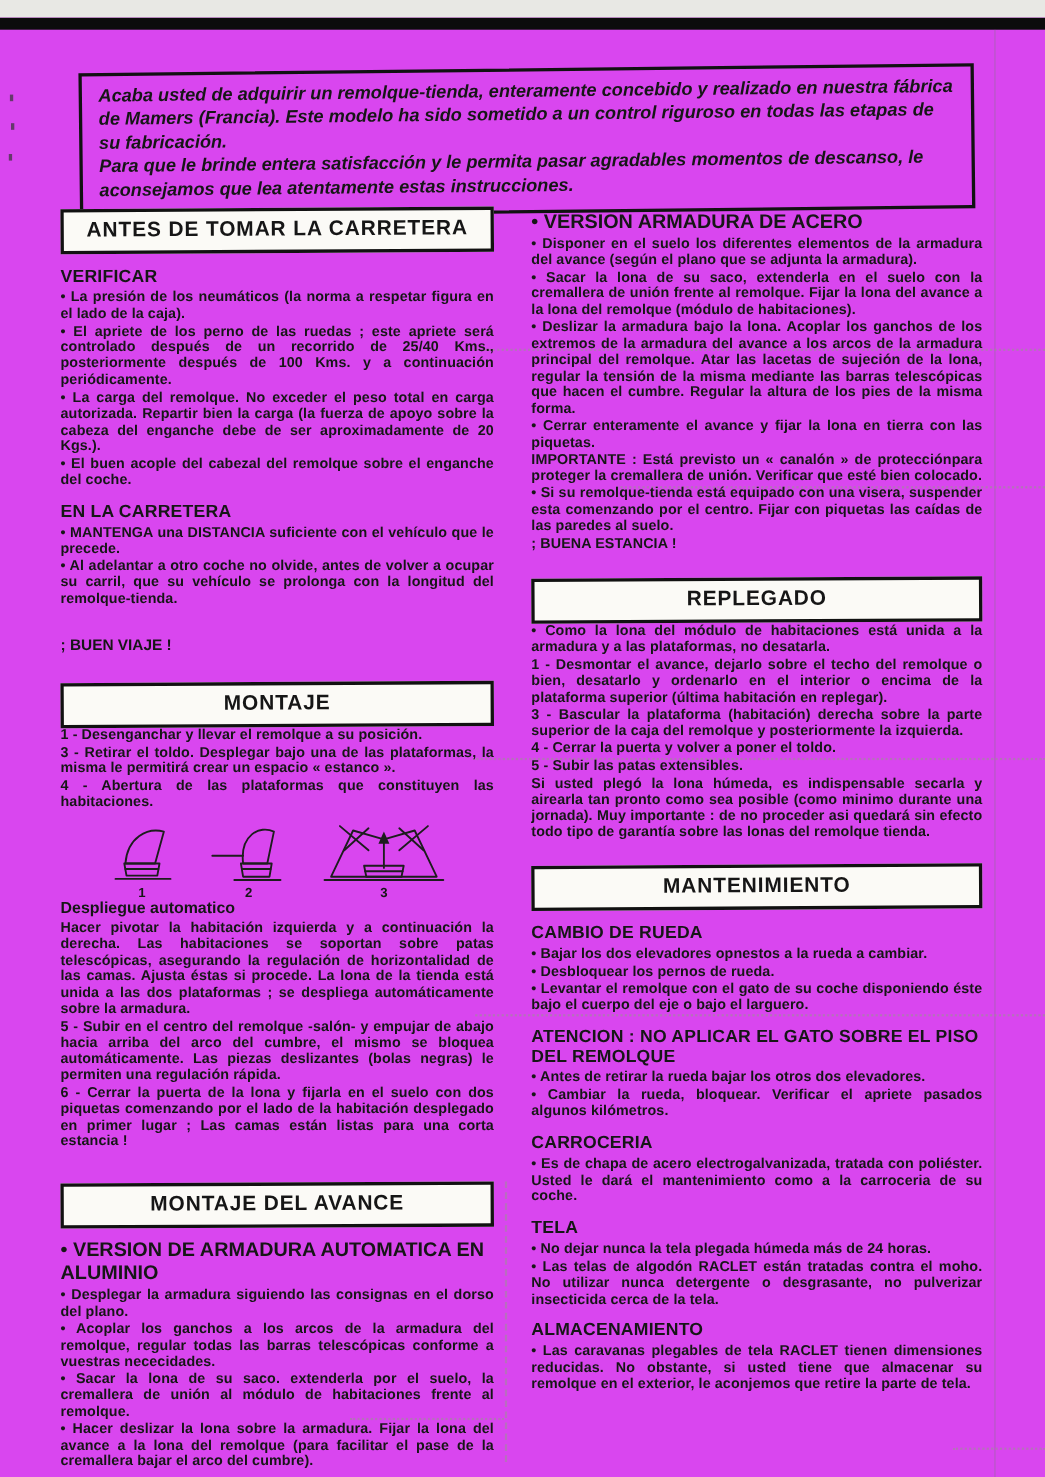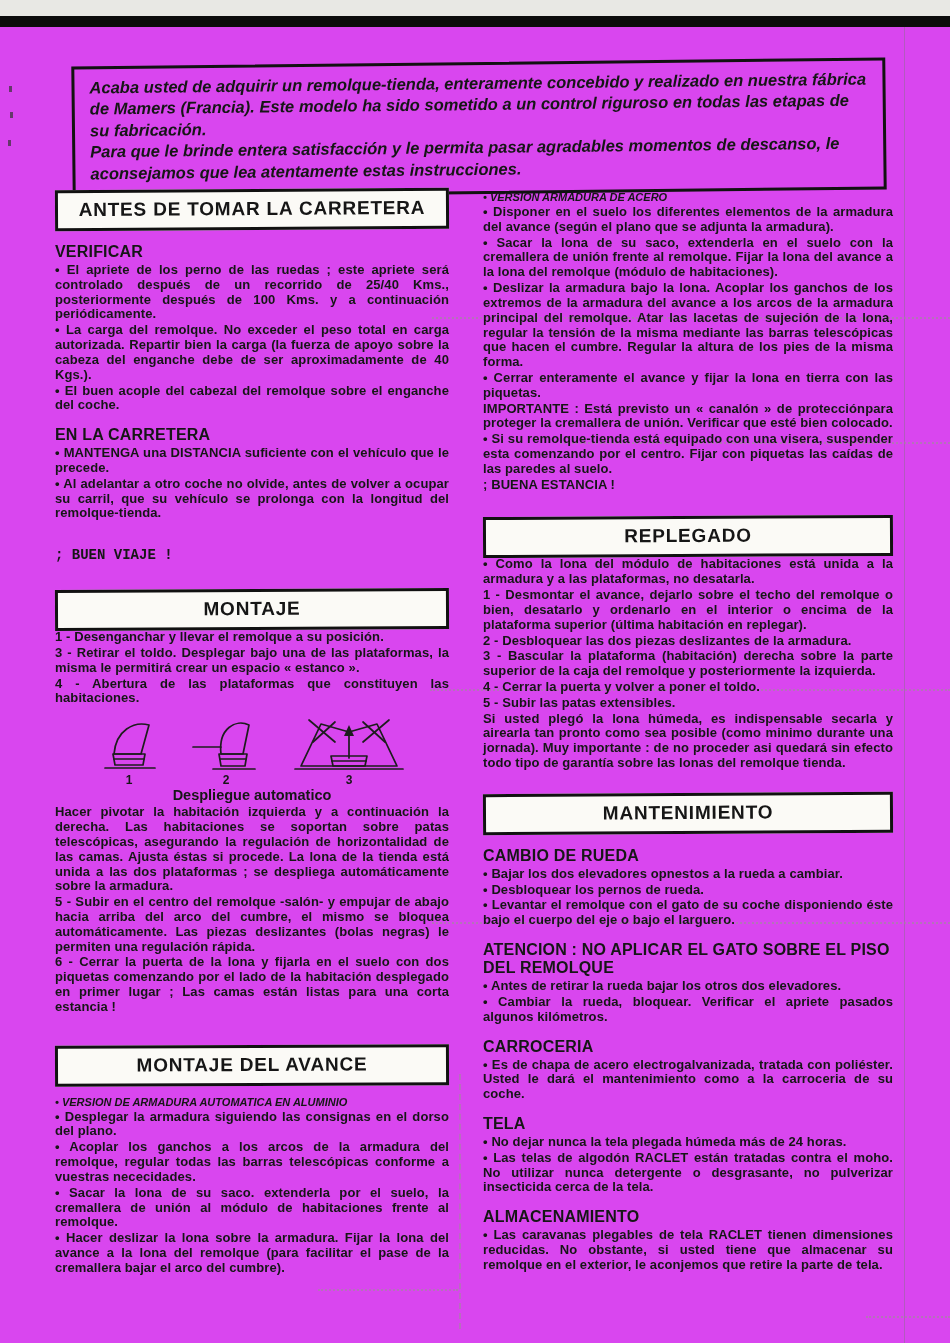--- a/index.html
+++ b/index.html
@@ -22,34 +22,34 @@
 
   .hdr-box{border:3px solid #111;text-align:center;font-weight:800;font-size:19px;
            letter-spacing:.8px;padding:6px 4px 7px;background:#fbfaf6;}
   .r-antes{transform:rotate(-0.35deg);}
   .r-mont{transform:rotate(-0.3deg);margin-top:26px;}
   .r-av{transform:rotate(-0.25deg);margin-top:30px;}
   .r-rep{transform:rotate(-0.3deg);margin-top:24px;}
   .r-man{transform:rotate(-0.35deg);margin-top:22px;}
 
   h3{font-size:16px;font-weight:800;margin:13px 0 2px;letter-spacing:.2px;}
-  .ital-head{font-size:11px;font-weight:800;font-style:italic;margin:10px 0 2px;}
+  .ital-head{font-size:18px;font-weight:800;margin:10px 0 2px;}
   .ital-head::before{content:"\2022  ";}
   p.t,p.b,p.n{font-size:13px;font-weight:700;line-height:1.14;margin:0 0 1px;
               text-align:justify;letter-spacing:.1px;}
   p.b::before{content:"\2022  ";}
-  .standalone{font-weight:800;font-size:14px;margin-top:26px;font-family:Liberation Mono, monospace;}
+  .standalone{font-weight:800;font-size:14px;margin-top:26px;}
   .gap-s{margin-top:12px;}
   .gap-m{margin-top:16px;}
 
   .fig{display:flex;justify-content:center;align-items:flex-end;gap:30px;margin:6px 0 0;}
   .fig-item{text-align:center;}
   .fig-item svg{display:block;}
   .fig-label{font-size:12px;font-weight:700;line-height:1;}
-  .fig-caption{text-align:center;font-weight:700;font-size:14.5px;margin:1px 0 2px;}
+  .fig-caption{font-weight:700;font-size:14.5px;margin:1px 0 2px;}
   svg .ln{stroke:#1d1d1d;stroke-width:1.7;fill:none;stroke-linecap:round;stroke-linejoin:round;}
   svg .fl{fill:#1d1d1d;stroke:none;}
 </style>
 </head>
 <body>
 
 <div class="page">
   <div class="topbar"></div>
   <div class="edge-right"></div>
   <div class="speck" style="top:70px;left:9px;width:3px;height:6px;"></div>
@@ -69,22 +69,23 @@
   </div>
 
   <div class="columns">
 
     <div class="col-l">
       <div class="hdr-box r-antes">
         <span>ANTES DE TOMAR LA CARRETERA</span>
       </div>
 
       <h3>VERIFICAR</h3>
+      <p class="b">La presión de los neumáticos (la norma a respetar figura en el lado de la caja).</p>
       <p class="b">El apriete de los perno de las ruedas ; este apriete será controlado después de un recorrido de 25/40 Kms., posteriormente después de 100 Kms. y a continuación periódicamente.</p>
-      <p class="b">La carga del remolque. No exceder el peso total en carga autorizada. Repartir bien la carga (la fuerza de apoyo sobre la cabeza del enganche debe de ser aproximadamente de 40 Kgs.).</p>
+      <p class="b">La carga del remolque. No exceder el peso total en carga autorizada. Repartir bien la carga (la fuerza de apoyo sobre la cabeza del enganche debe de ser aproximadamente de 20 Kgs.).</p>
       <p class="b">El buen acople del cabezal del remolque sobre el enganche del coche.</p>
 
       <h3>EN LA CARRETERA</h3>
       <p class="b">MANTENGA una DISTANCIA suficiente con el vehículo que le precede.</p>
       <p class="b">Al adelantar a otro coche no olvide, antes de volver a ocupar su carril, que su vehículo se prolonga con la longitud del remolque-tienda.</p>
 
       <p class="standalone">; BUEN VIAJE !</p>
 
       <div class="hdr-box r-mont">
         <span>MONTAJE</span>
@@ -155,21 +156,20 @@
 
       <p class="t gap-m">IMPORTANTE : Está previsto un « canalón » de protecciónpara proteger la cremallera de unión. Verificar que esté bien colocado.</p>
       <p class="b">Si su remolque-tienda está equipado con una visera, suspender esta comenzando por el centro. Fijar con piquetas las caídas de las paredes al suelo.</p>
       <p class="t" style="font-weight:800;">; BUENA ESTANCIA !</p>
 
       <div class="hdr-box r-rep">
         <span>REPLEGADO</span>
       </div>
       <p class="b gap-s">Como la lona del módulo de habitaciones está unida a la armadura y a las plataformas, no desatarla.</p>
       <p class="n">1 - Desmontar el avance, dejarlo sobre el techo del remolque o bien, desatarlo y ordenarlo en el interior o encima de la plataforma superior (última habitación en replegar).</p>
-      <p class="n">2 - Desbloquear las dos piezas deslizantes de la armadura.</p>
       <p class="n">3 - Bascular la plataforma (habitación) derecha sobre la parte superior de la caja del remolque y posteriormente la izquierda.</p>
       <p class="n">4 - Cerrar la puerta y volver a poner el toldo.</p>
       <p class="n">5 - Subir las patas extensibles.</p>
 
       <p class="t gap-m">Si usted plegó la lona húmeda, es indispensable secarla y airearla tan pronto como sea posible (como minimo durante una jornada). Muy importante : de no proceder asi quedará sin efecto todo tipo de garantía sobre las lonas del remolque tienda.</p>
 
       <div class="hdr-box r-man">
         <span>MANTENIMIENTO</span>
       </div>
 

